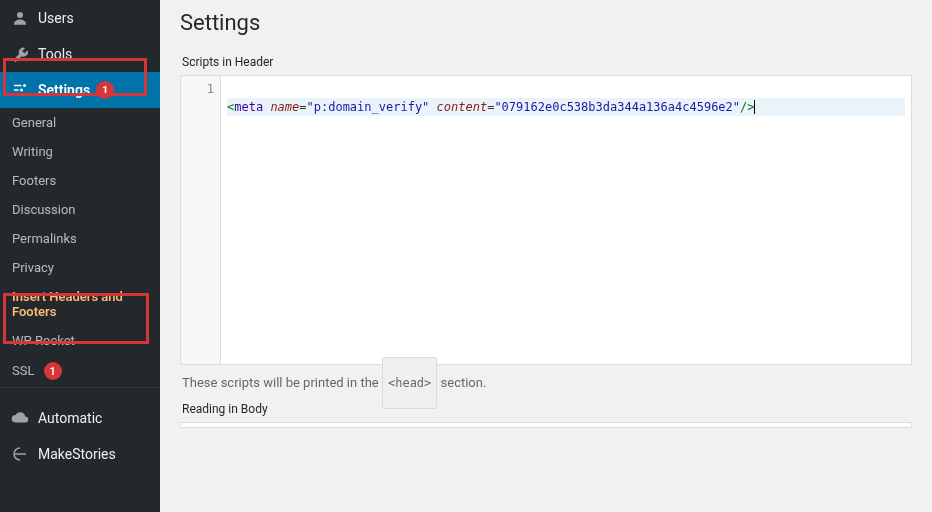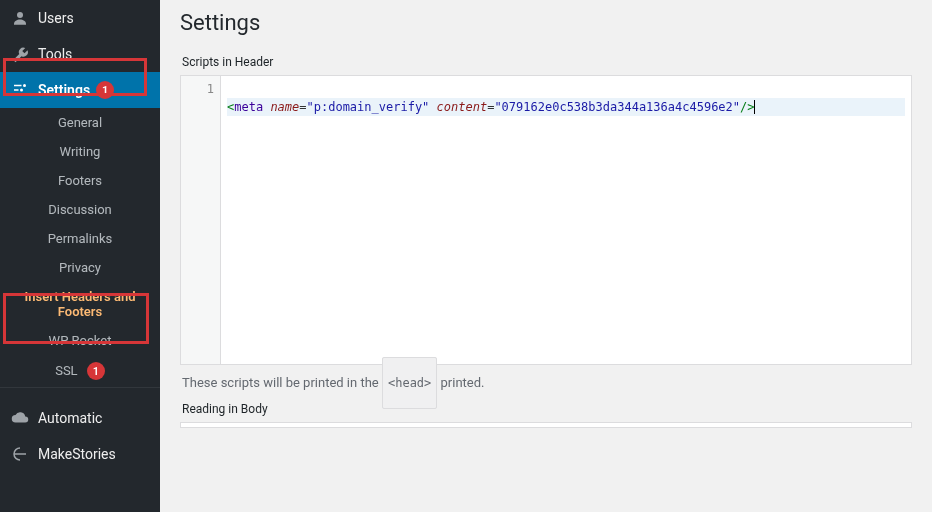--- a/index.html
+++ b/index.html
@@ -4,21 +4,21 @@
 <style>
   * { box-sizing: border-box; margin: 0; padding: 0; }
   body { font-family: -apple-system, BlinkMacSystemFont, "Segoe UI", Roboto, sans-serif; font-size: 13px; color: #333; background: #f1f1f1; width: 932px; height: 512px; overflow: hidden; display: flex; }
   
   .sidebar { width: 160px; background: #23282d; color: #eee; display: flex; flex-direction: column; }
   .sidebar-item { display: flex; align-items: center; padding: 8px 10px; color: #eee; cursor: pointer; font-size: 14px; position: relative; }
   .sidebar-item.active { background: #0073aa; color: #fff; font-weight: 600; }
   .sidebar-item.active::after { content: ""; position: absolute; right: -8px; top: 50%; transform: translateY(-50%); border-top: 8px solid transparent; border-bottom: 8px solid transparent; border-right: 8px solid #f1f1f1; }
   .sidebar-icon { width: 20px; height: 20px; display: inline-flex; align-items: center; justify-content: center; margin-right: 8px; color: rgba(240,245,250,.6); }
   .sidebar-item.active .sidebar-icon { color: #fff; }
-  .sidebar-sub { padding: 7px 12px; color: rgba(240,245,250,.7); cursor: pointer; font-size: 13px; text-align: center; }
+  .sidebar-sub { padding: 7px 12px; color: rgba(240,245,250,.7); cursor: pointer; font-size: 13px; }
   .sidebar-sub.current { color: #fdba74; font-weight: 600; }
   .badge { display: inline-flex; align-items: center; justify-content: center; min-width: 18px; height: 18px; border-radius: 9px; background: #d63638; color: #fff; font-size: 11px; font-weight: 600; margin-left: 6px; padding: 0 5px; }
   .sidebar-divider { border-top: 1px solid #32373c; }
   .highlight-box-settings { border: 3px solid #d63638; position: absolute; left: 3px; top: 58px; width: 144px; height: 38px; pointer-events: none; z-index: 10; }
   .highlight-box-ihf { border: 3px solid #d63638; position: absolute; left: 3px; top: 293px; width: 146px; height: 51px; pointer-events: none; z-index: 10; }
   
   .main { flex: 1; overflow: auto; padding: 0 20px 20px 20px; position: relative; }
   .notice { border-left: 4px solid #ffb900; background: #fff; padding: 12px 14px; margin: 0 0 20px 0; display: flex; align-items: center; gap: 10px; }
   .btn-outline { border: 1px solid #0073aa; background: #fff; color: #0a5a86; padding: 4px 12px; border-radius: 3px; cursor: pointer; font-size: 13px; }
   .link { color: #0073aa; text-decoration: underline; cursor: pointer; }
@@ -129,19 +129,19 @@
       <div>1</div>
     </div>
     <div class="code">
 <span class="code-line"><span class="tag-bracket">&lt;</span><span class="tag-name">meta</span> <span class="attr-name">name</span><span class="attr-eq">=</span><span class="attr-val">"p:domain_verify"</span> <span class="attr-name">content</span><span class="attr-eq">=</span><span class="attr-val">"079162e0c538b3da344a136a4c4596e2"</span><span class="tag-bracket">/&gt;</span><span class="cursor"></span></span>
     </div>
   </div>
 
   <div class="description">
     <span>These scripts will be printed in the </span>
     <span class="code-inline">&lt;head&gt;</span>
-    <span> printed.</span>
+    <span> section.</span>
   </div>
 
   <div class="field-label">Reading in Body</div>
   <div class="small-editor"></div>
 
 </div>
 
 </body></html>

